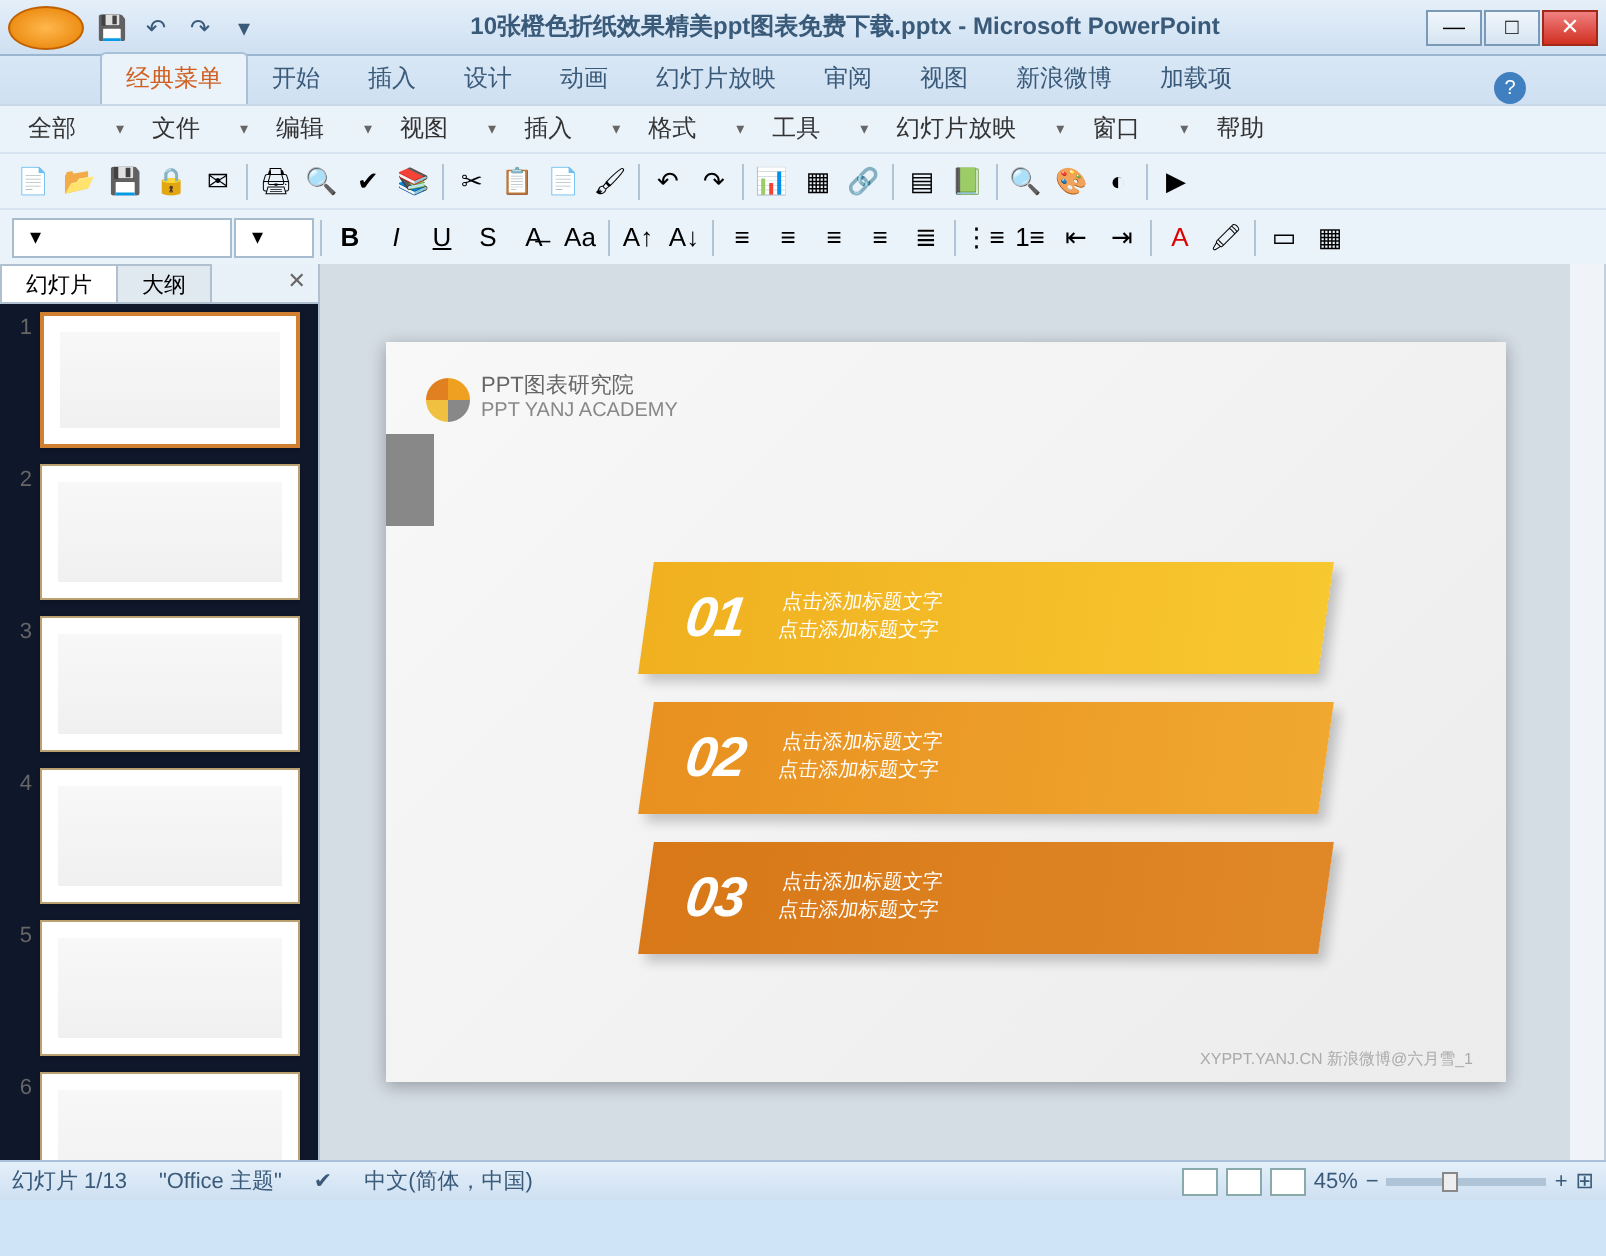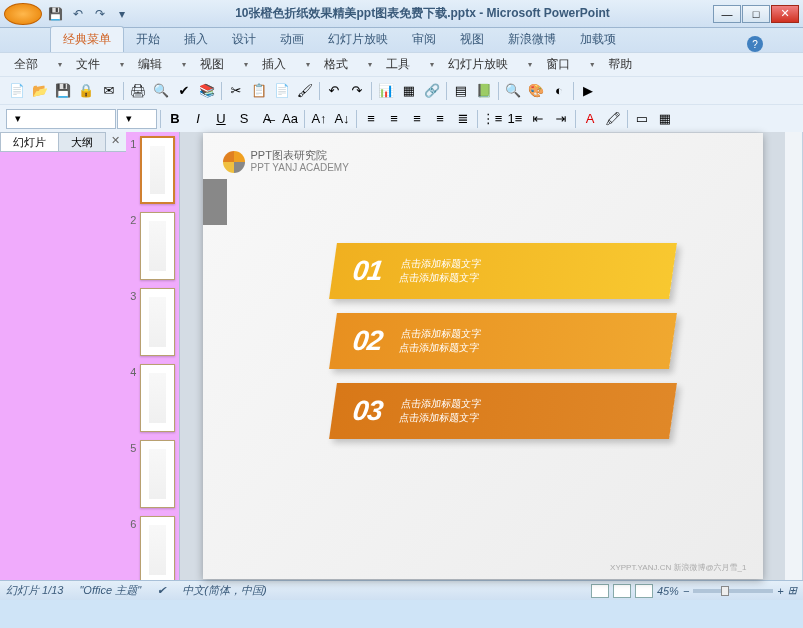--- a/index.html
+++ b/index.html
@@ -31,48 +31,48 @@
 .tb-btn { width: 22px; height: 22px; display: flex; align-items: center; justify-content: center; font-size: 13px; border: 1px solid transparent; }
 .tb-sep { width: 1px; height: 18px; background: #b0c4d8; margin: 0 2px; }
 .tb-combo { height: 20px; border: 1px solid #a8bcd0; background: #fff; padding: 0 4px; font-size: 11px; display: flex; align-items: center; gap: 4px; min-width: 40px; }
 
 
 .workspace { display: flex; height: calc(628px - 28px - 24px - 24px - 28px - 28px - 28px - 20px); background: #fff; }
 .side-tabs { height: 20px; display: flex; border-bottom: 1px solid #b0c0d0; background: #e8f0f8; }
 .side-tab { padding: 2px 12px; font-size: 11px; border: 1px solid #b0c0d0; border-bottom: none; background: #fff; margin-right: -1px; }
 .side-tab.inactive { background: #e0e8f0; }
 .side-close { margin-left: auto; padding: 2px 6px; font-size: 11px; color: #666; }
-.left-panel { width: 180px; background: #f0abfc; border-right: 1px solid #b0c0d0; display: flex; flex-direction: row; }
+.left-panel { width: 160px; background: #0f172a; border-right: 1px solid #b0c0d0; display: flex; flex-direction: column; }
 .thumbs { flex: 1; overflow-y: auto; padding: 4px; }
 .thumb-row { display: flex; align-items: flex-start; gap: 4px; margin-bottom: 8px; }
 .thumb-num { font-size: 11px; color: #666; width: 12px; text-align: right; padding-top: 2px; }
 .thumb { width: 130px; height: 68px; background: #fff; border: 1px solid #b8a070; box-shadow: 0 1px 2px rgba(0,0,0,0.2); position: relative; overflow: hidden; }
 .thumb.selected { border: 2px solid #d08030; }
 .thumb-mini { position: absolute; inset: 8px; background: linear-gradient(#f8f8f8,#f0f0f0); }
 
 .slide-area { flex: 1; background: #d4dce4; display: flex; align-items: center; justify-content: center; position: relative; }
-.slide { width: 560px; height: 446px; background: linear-gradient(135deg,#f8f8f8,#ececec); box-shadow: 0 2px 8px rgba(0,0,0,0.3); position: relative; overflow: hidden; }
+.slide { width: 560px; height: 370px; background: linear-gradient(135deg,#f8f8f8,#ececec); box-shadow: 0 2px 8px rgba(0,0,0,0.3); position: relative; overflow: hidden; }
 .slide-logo { position: absolute; top: 16px; left: 20px; display: flex; align-items: center; gap: 6px; }
 .logo-icon { width: 22px; height: 22px; border-radius: 50%; background: conic-gradient(#f0a020 0 90deg, #888 90deg 180deg, #f0c040 180deg 270deg, #e08020 270deg); }
 .logo-txt { font-size: 10px; color: #888; line-height: 1.2; }
 .logo-txt .cn { color: #666; font-size: 11px; }
 .slide-title { position: absolute; top: 14px; right: 24px; font-size: 22px; color: #888; letter-spacing: 2px; }
 .gray-block { position: absolute; top: 46px; left: 0; width: 24px; height: 46px; background: #888; }
 .ribbon-shape { position: absolute; left: 130px; width: 340px; height: 56px; transform: skewX(-8deg); display: flex; align-items: center; padding-left: 20px; color: #fff; }
 .ribbon-shape.r1 { top: 110px; background: linear-gradient(90deg,#f0b020,#f8c830); box-shadow: 4px 4px 6px rgba(0,0,0,0.2); }
 .ribbon-shape.r2 { top: 180px; background: linear-gradient(90deg,#e89020,#f0a830); box-shadow: 4px 4px 6px rgba(0,0,0,0.2); }
 .ribbon-shape.r3 { top: 250px; background: linear-gradient(90deg,#d87818,#e08828); box-shadow: 4px 4px 6px rgba(0,0,0,0.2); }
 .ribbon-num { font-size: 28px; font-weight: bold; font-style: italic; margin-right: 18px; letter-spacing: -1px; }
 .ribbon-txt { font-size: 10px; line-height: 1.4; }
 .slide-footer { position: absolute; bottom: 6px; right: 16px; font-size: 8px; color: #aaa; }
 
 .rulers-v { width: 18px; background: #f0f4f8; border-right: 1px solid #c0d0e0; }
 
 
-.statusbar { height: 20px; background: linear-gradient(#e4eff9,#cfe0f2); display: flex; align-items: center; padding: 0 6px; font-size: 11px; color: #3a5a7a; gap: 16px; border-top: 1px solid #a8c0d8; font-style: italic; }
+.statusbar { height: 20px; background: linear-gradient(#e4eff9,#cfe0f2); display: flex; align-items: center; padding: 0 6px; font-size: 11px; color: #3a5a7a; gap: 16px; border-top: 1px solid #a8c0d8; }
 .status-right { margin-left: auto; display: flex; align-items: center; gap: 4px; }
 .view-btn { width: 18px; height: 14px; border: 1px solid #8aa; background: #fff; }
 .zoom-slider { width: 80px; height: 4px; background: #b0c4d8; position: relative; }
 .zoom-thumb { position: absolute; top: -3px; left: 35%; width: 8px; height: 10px; background: #eee; border: 1px solid #888; }
 </style>
 </head>
 <body>
 
 <div class="titlebar">
   <div class="office-btn"></div>

